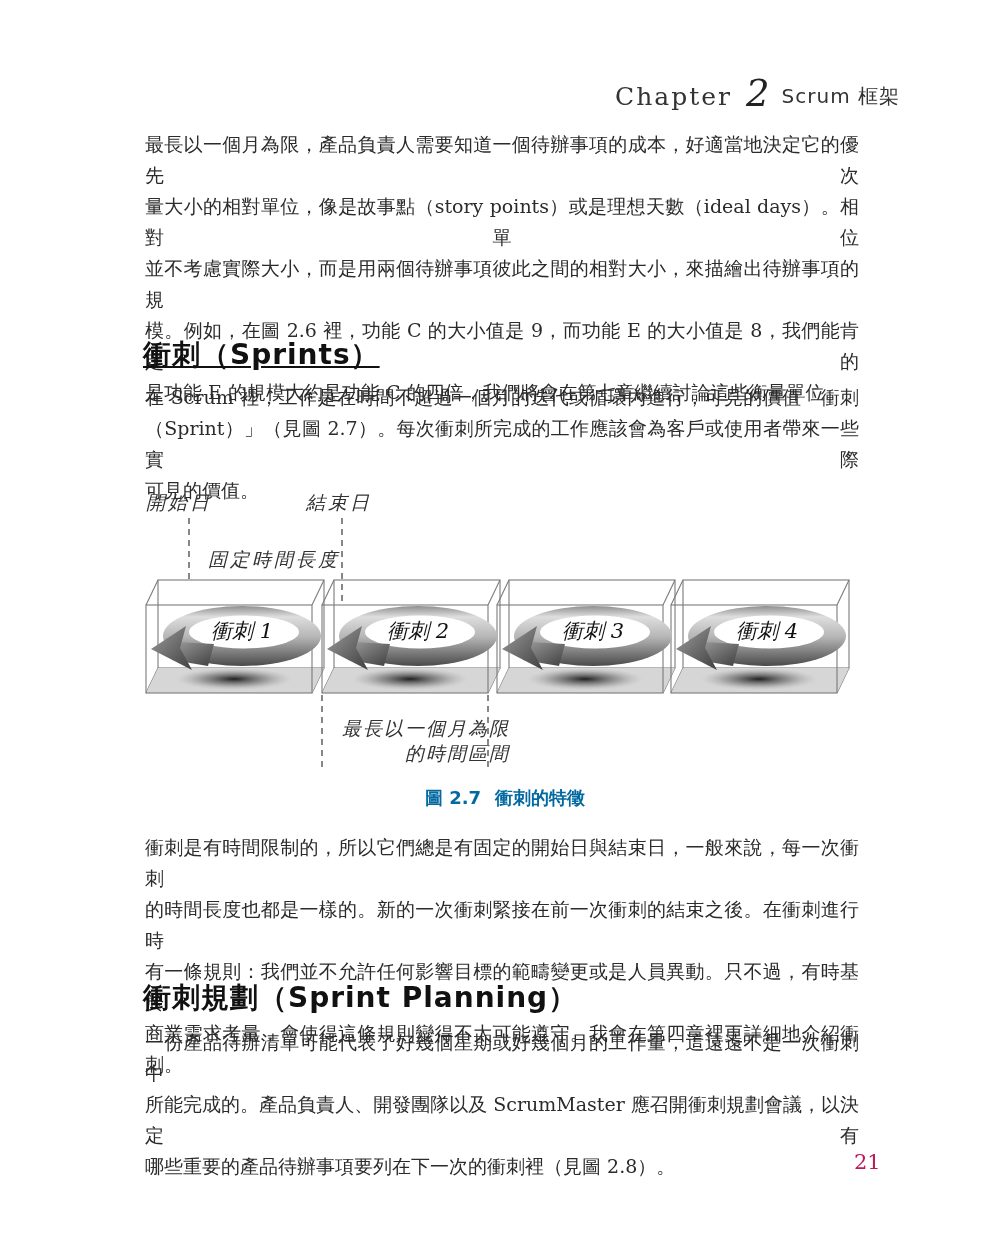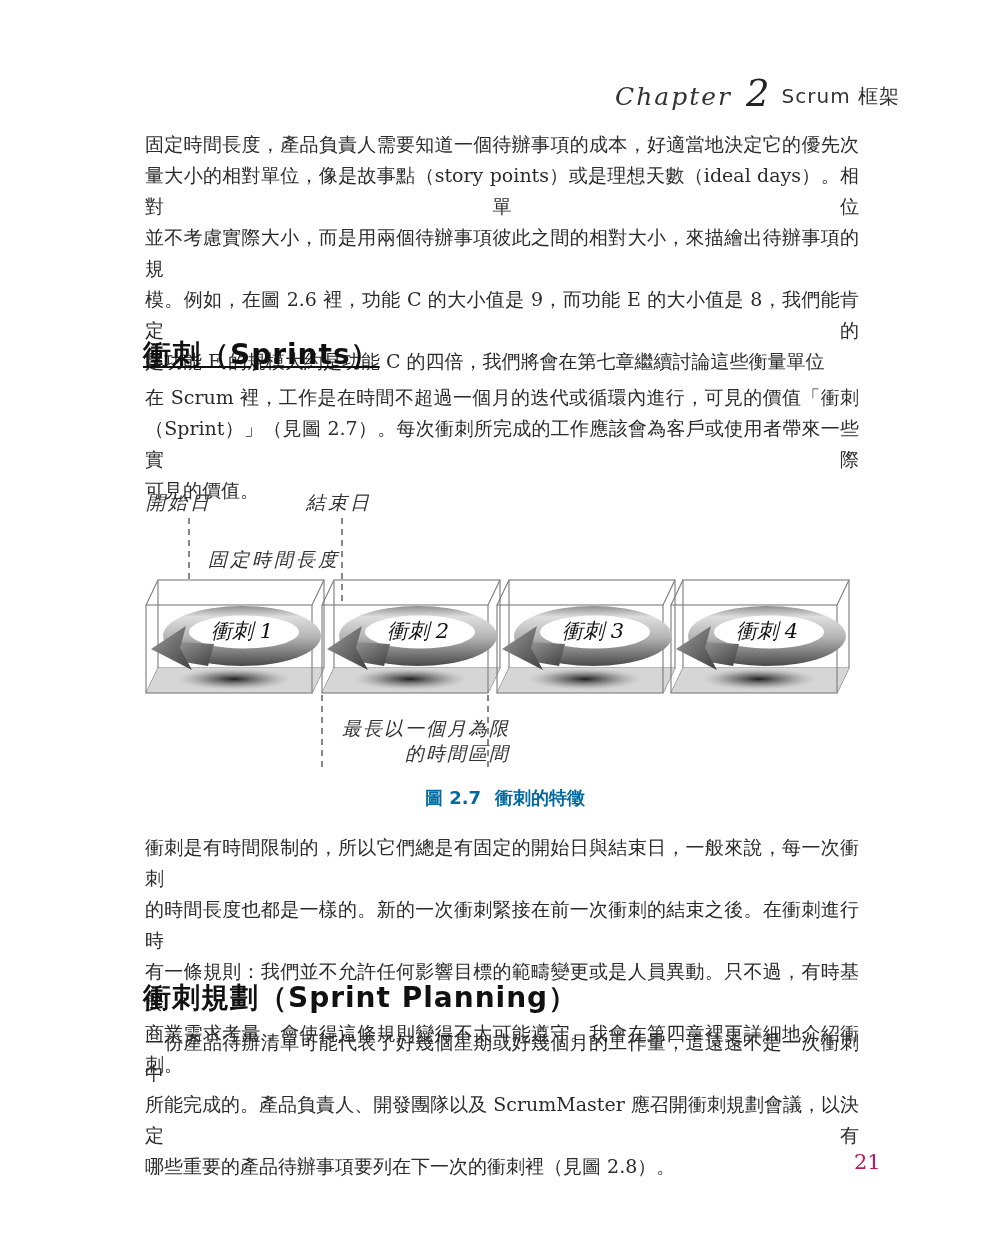--- a/index.html
+++ b/index.html
@@ -4,21 +4,21 @@
 <style>
   html,body{margin:0;padding:0;}
   body{
     width:1000px;height:1236px;background:#ffffff;position:relative;
     font-family:"DejaVu Serif","Liberation Serif",serif;color:#2b2b2b;
     overflow:hidden;
   }
   .abs{position:absolute;}
   
   .header{top:56px;right:100px;display:flex;align-items:flex-end;gap:12px;}
-  .chapter-script{font-style:italic;font-size:25px;color:#333;letter-spacing:2px;line-height:1;margin-top:28px;}
+  .chapter-script{font-size:25px;color:#333;letter-spacing:2px;line-height:1;margin-top:28px;}
   .chapter-num{font-style:italic;font-size:37px;color:#222;line-height:.85;margin-left:2px;}
   .chapter-title{font-family:"DejaVu Sans","Liberation Sans",sans-serif;font-size:20px;color:#333;line-height:1.1;padding-bottom:2px;letter-spacing:1px;}
   
   .para{width:714px;font-size:19px;line-height:31px;color:#2b2b2b;}
   .para .ln{text-align:justify;text-align-last:justify;}
   .para .ln:last-child{text-align-last:auto;}
   
   .h1{font-family:"DejaVu Sans","Liberation Sans",sans-serif;font-weight:bold;
       font-size:28px;color:#111;letter-spacing:1px;}
   
@@ -34,21 +34,21 @@
 </head>
 <body>
 
 <div class="abs header">
   <span class="chapter-script">Chapter</span>
     <span class="chapter-num">2</span>
   <span class="chapter-title">Scrum 框架</span>
 </div>
 
 <div class="abs para" style="left:145px;top:129px;">
-    <div class="ln">固定時間長度，產品負責人需要知道一個待辦事項的成本，好適當地決定它的優先次</div>
+    <div class="ln">最長以一個月為限，產品負責人需要知道一個待辦事項的成本，好適當地決定它的優先次</div>
     <div class="ln">量大小的相對單位，像是故事點（story points）或是理想天數（ideal days）。相對單位</div>
     <div class="ln">並不考慮實際大小，而是用兩個待辦事項彼此之間的相對大小，來描繪出待辦事項的規</div>
     <div class="ln">模。例如，在圖 2.6 裡，功能 C 的大小值是 9，而功能 E 的大小值是 8，我們能肯定的</div>
     <div class="ln">是功能 E 的規模大約是功能 C 的四倍，我們將會在第七章繼續討論這些衡量單位</div>
   </div>
 
 <div class="abs h1" style="left:143px;top:336px;text-decoration:underline;">衝刺（Sprints）</div>
 
 <div class="abs para" style="left:145px;top:382px;">
     <div class="ln">在 Scrum 裡，工作是在時間不超過一個月的迭代或循環內進行，可見的價值「衝刺</div>

